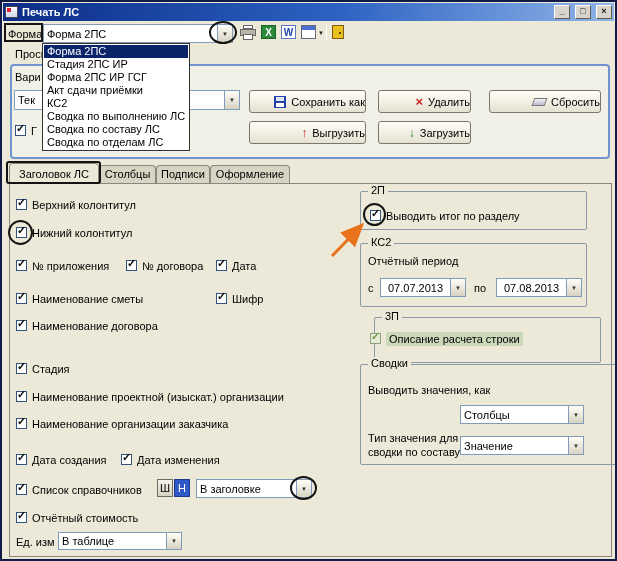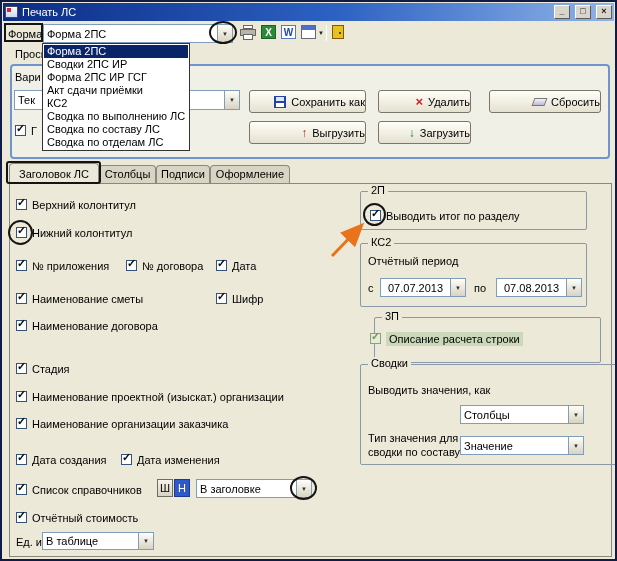--- a/index.html
+++ b/index.html
@@ -9,21 +9,21 @@
   *{box-sizing:border-box;margin:0;padding:0}
   body{font-family:"Liberation Sans",sans-serif;font-size:11px;color:#000;background:#fff}
   .win{position:relative;width:617px;height:561px;background:var(--face);border:2px solid #101c46;overflow:hidden}
 
   
   .tbar{position:absolute;left:1px;top:1px;width:611px;height:18px;
     background:linear-gradient(90deg,var(--titlebar-start),var(--titlebar-mid) 55%,var(--titlebar-end));
     display:flex;align-items:center;gap:4px;padding:0 2px}
   .wicon{width:13px;height:12px;background:linear-gradient(#fdfdfd,#cfd8ea);border:1px solid #445;position:relative;flex:none}
   .wicon::after{content:"";position:absolute;left:1px;top:1px;width:4px;height:4px;background:#d23}
-  .ttext{flex:1;color:#fff;font-weight:normal;white-space:nowrap;overflow:hidden}
+  .ttext{flex:1;color:#fff;font-weight:bold;white-space:nowrap;overflow:hidden}
   .tbtn{width:16px;height:14px;background:#d9d5cc;border:1px solid #fff;border-right-color:#5f5c54;border-bottom-color:#5f5c54;
     font-size:9px;line-height:11px;text-align:center;font-weight:bold;color:#1a1a1a;cursor:pointer;flex:none;margin-left:1px}
 
   
   .lbl{position:absolute;white-space:nowrap}
   .combo{position:absolute;display:flex;align-items:stretch;background:#fff;border:1px solid #7f9db9}
   .cval{flex:1;display:flex;align-items:center;padding:0 3px;white-space:nowrap;overflow:hidden}
   .combo.center .cval{justify-content:center}
   .cbtn{width:15px;flex:none;background:linear-gradient(#fffef8,#d8d3c2);border-left:1px solid #7f9db9;
     display:flex;align-items:center;justify-content:center;font-size:6px;color:#333;cursor:pointer}
@@ -231,21 +231,21 @@
   </label>
 
   <span class="minibtn" style="left:155px;top:477px">Ш</span>
   <span class="minibtn sel" style="left:172px;top:477px">Н</span>
   <div class="combo" style="left:194px;top:477px;width:116px;height:19px">
     <span class="cval">В заголовке</span>
     <span class="cbtn"></span>
   </div>
 
   <span class="lbl" style="left:14px;top:534px">Ед. изм</span>
-  <div class="combo" style="left:40px;top:530px;width:112px;height:18px">
+  <div class="combo" style="left:56px;top:530px;width:124px;height:18px">
     <span class="cval">В таблице</span>
     <span class="cbtn"></span>
   </div>
 
   <div class="group" style="left:358px;top:189px;width:227px;height:39px">
     <span class="gtitle">2П</span>
   </div>
   <label class="chk" style="left:368px;top:207px">
     <span class="cb checked"></span>
     <span class="cl">Выводить итог по разделу</span>
@@ -284,21 +284,21 @@
   </div>
   <span class="lbl" style="left:366px;top:430px">Тип значения для</span>
   <span class="lbl" style="left:366px;top:444px">сводки по составу</span>
   <div class="combo" style="left:458px;top:434px;width:124px;height:19px">
     <span class="cval">Значение</span>
     <span class="cbtn"></span>
   </div>
 
   <div class="ddlist">
     <div class="dditem sel">Форма 2ПС</div>
-    <div class="dditem">Сводки 2ПС ИР</div>
+    <div class="dditem">Стадия 2ПС ИР</div>
     <div class="dditem">Форма 2ПС ИР ГСГ</div>
     <div class="dditem">Акт сдачи приёмки</div>
     <div class="dditem">КС2</div>
     <div class="dditem">Сводка по выполнению ЛС</div>
     <div class="dditem">Сводка по составу ЛС</div>
     <div class="dditem">Сводка по отделам ЛС</div>
   </div>
 
   <div class="ann" style="left:2px;top:21px;width:39px;height:19px"></div>
   <div class="ann ell" style="left:207px;top:19px;width:28px;height:23px"></div>

